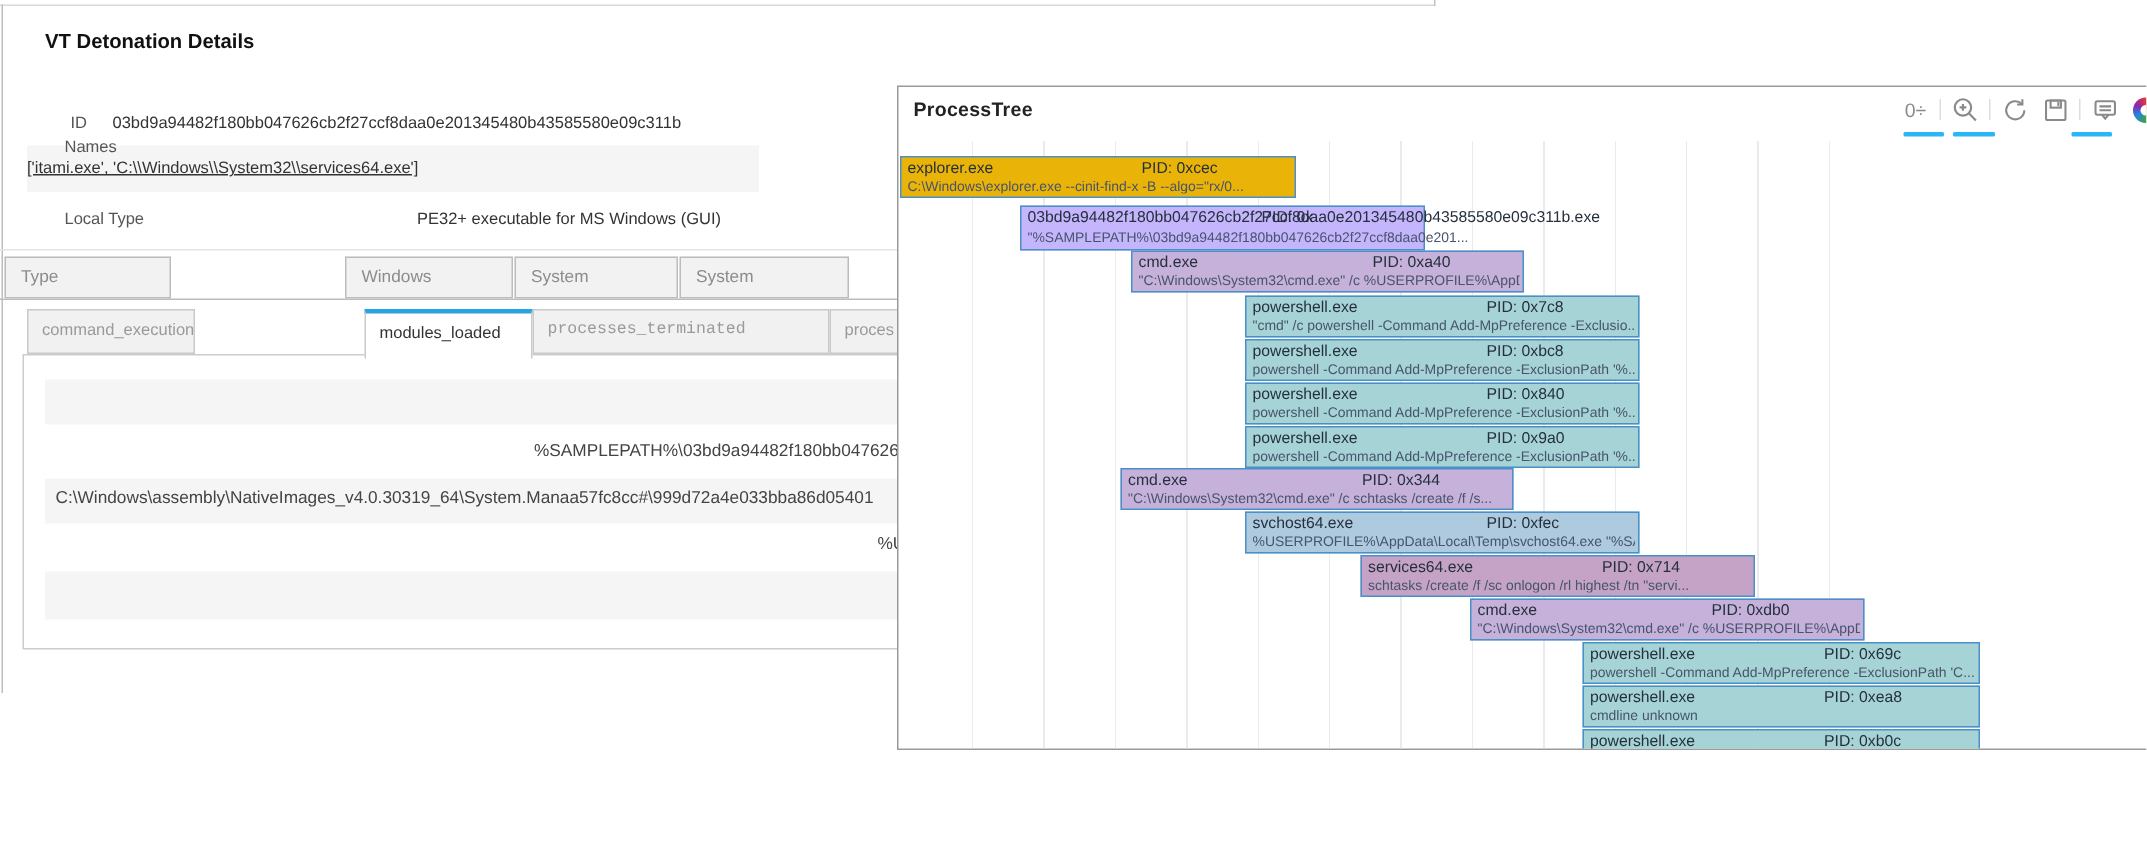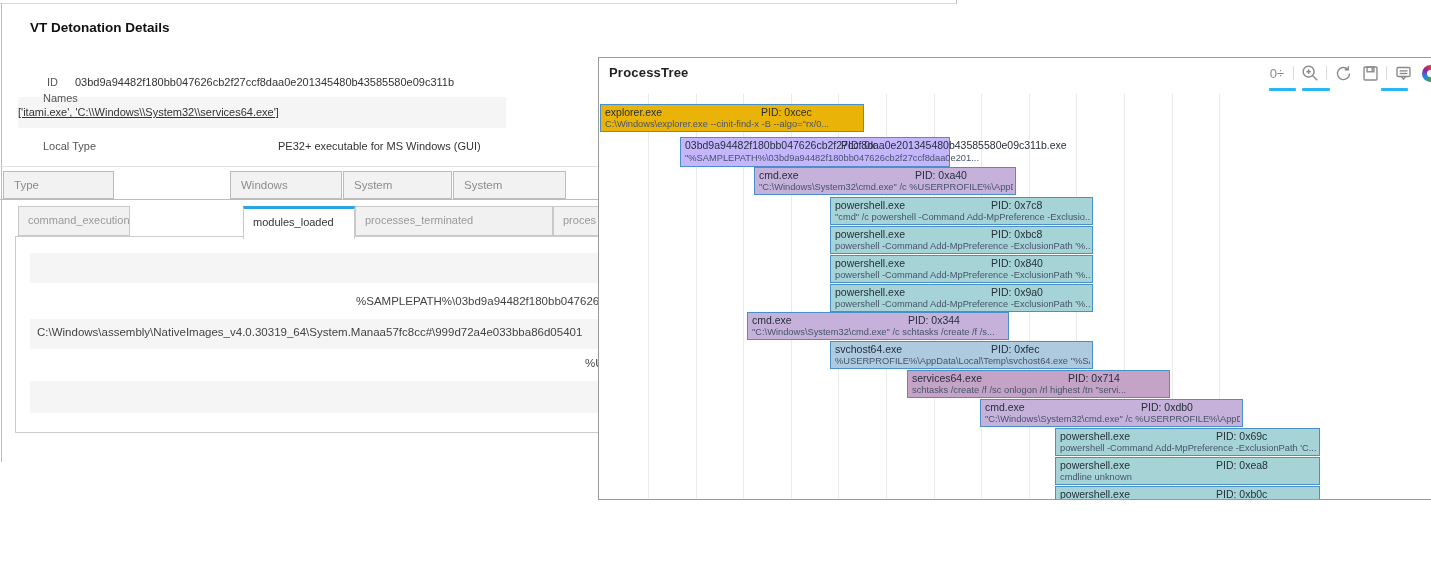--- a/index.html
+++ b/index.html
@@ -81,21 +81,21 @@
   <div class="hline" style="left:0;top:166px;width:598px;background:#e3e3e3;"></div>
   <div class="tabbar-bottom"></div>
   <div class="tab" style="left:3px;width:111px;">Type</div>
   <div class="tab" style="left:230px;width:112px;">Windows</div>
   <div class="tab" style="left:343px;width:109px;">System</div>
   <div class="tab" style="left:453px;width:113px;">System</div>
 
   <div class="subpanel"></div>
   <div class="subtab" style="left:18px;width:112px;">command_executions</div>
   <div class="subtab active" style="left: 243px; width: 112px; border-top-color: rgb(41, 163, 227);">modules_loaded</div>
-  <div class="subtab" style="left:355px;width:198px;">processes_terminated</div>
+  <div class="subtab" style="left:355px;width:198px;font-family:Liberation Mono, monospace;">processes_terminated</div>
   <div class="subtab" style="left:553px;width:130px;">proces</div>
 
   <div class="modrow" style="left: 30px; top: 253px; width: 1170px; background: rgb(245, 245, 245);"></div>
   <div class="modtext" style="left:356px;top:295px;">%SAMPLEPATH%\03bd9a94482f180bb047626cb2f27</div>
   <div class="modrow" style="left: 30px; top: 319px; width: 1170px; background: rgb(245, 245, 245);"></div>
   <div class="modtext" style="left:37px;top:326px;">C:\Windows\assembly\NativeImages_v4.0.30319_64\System.Manaa57fc8cc#\999d72a4e033bba86d05401</div>
   <div class="modtext" style="left:585px;top:357px;">%U</div>
   <div class="modrow" style="left: 30px; top: 381px; width: 1170px; height: 32px; background: rgb(245, 245, 245);"></div>
 
   <div id="ptree">

